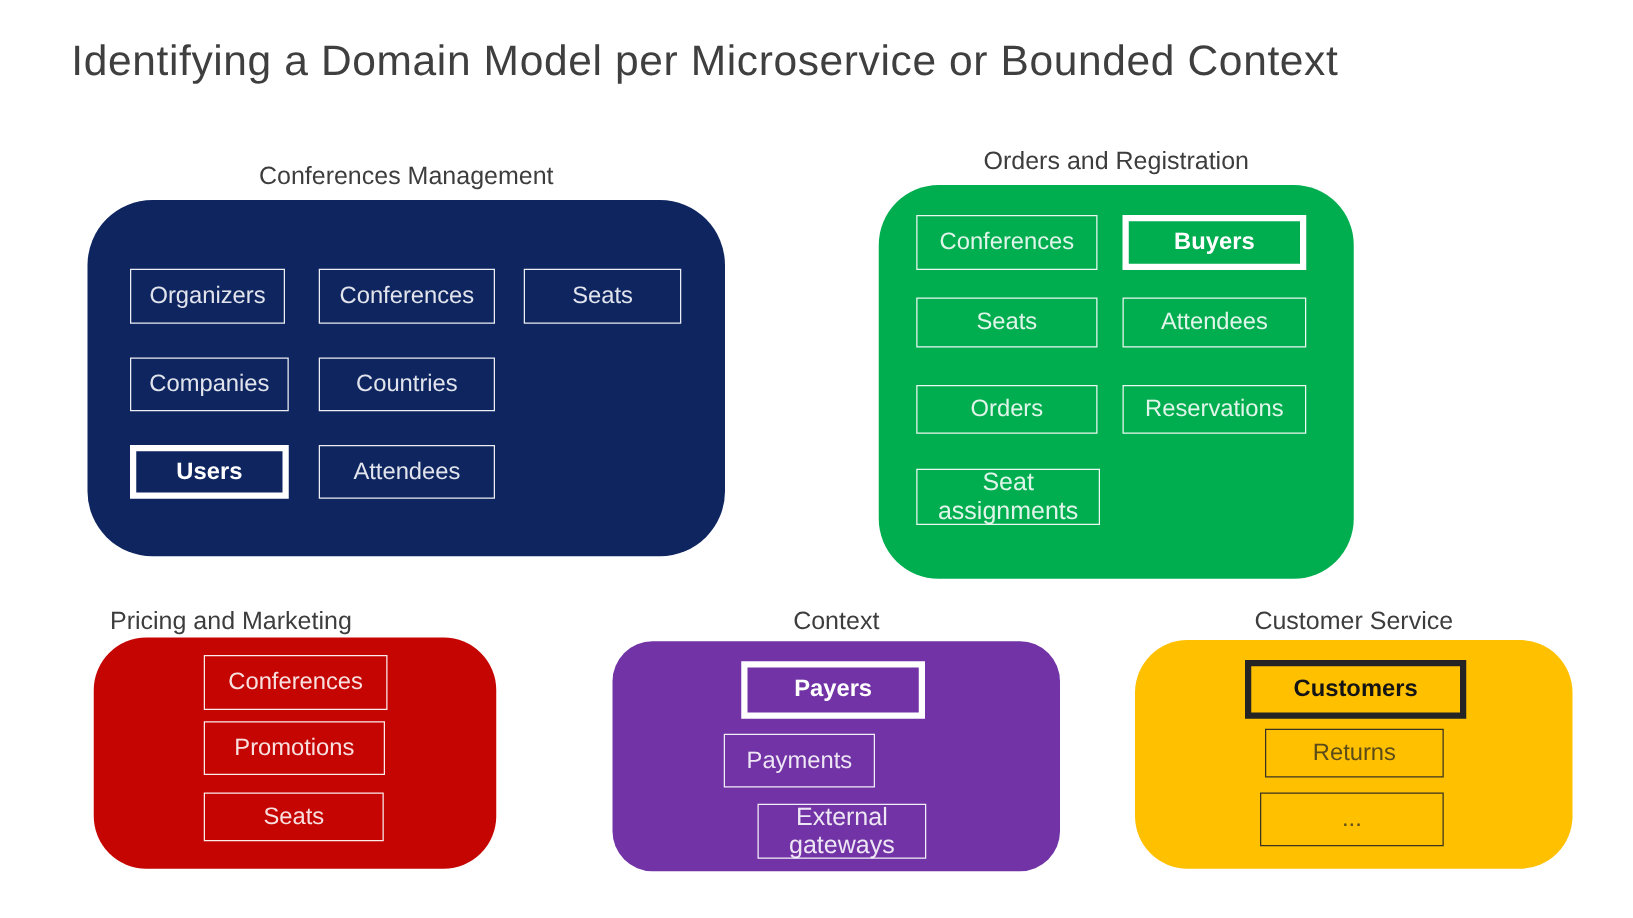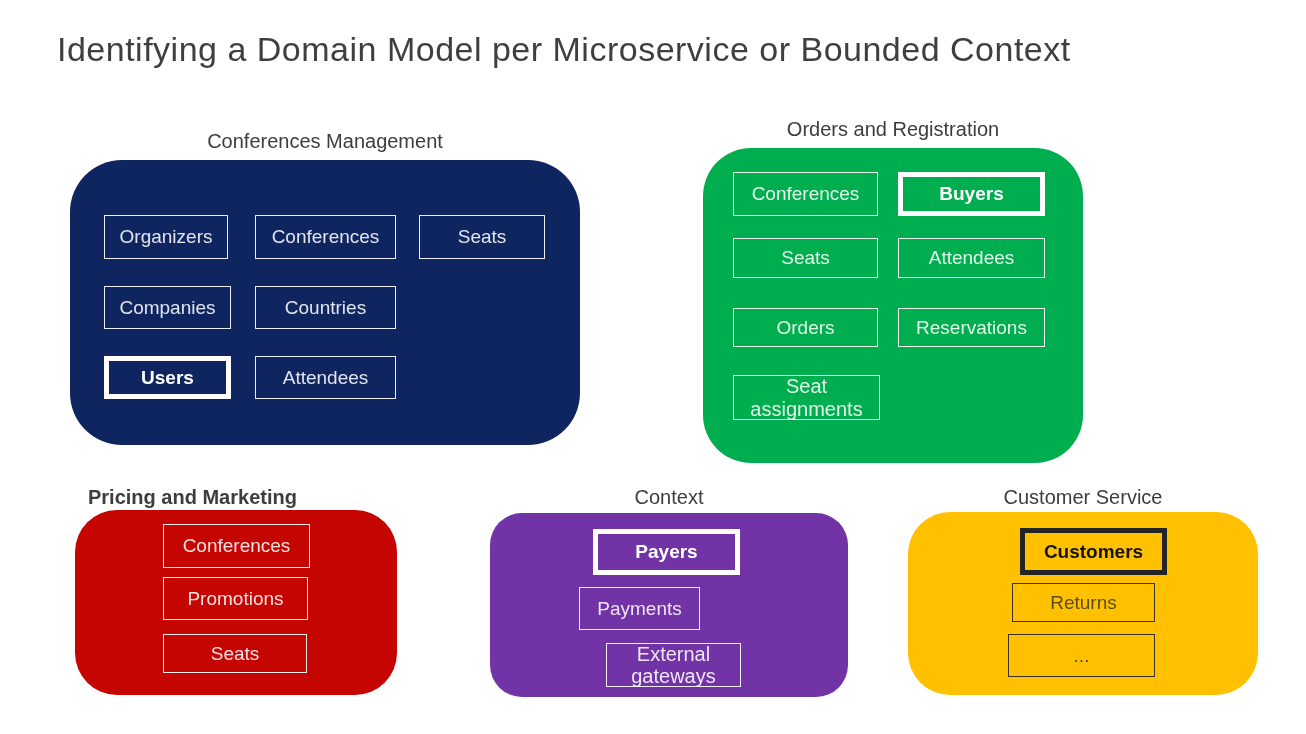--- a/index.html
+++ b/index.html
@@ -51,21 +51,21 @@
     border:5px solid #242424;
     color:#141414;
     font-weight:700;
   }
 
   
   #g0-label{left:70px;top:130px;width:510px;text-align:center;}
   #g0-box{left:70px;top:160px;width:510px;height:285px;border-radius:52px;}
   #g1-label{left:703px;top:118px;width:380px;}
   #g1-box{left:703px;top:148px;width:380px;height:315px;border-radius:48px;}
-  #g2-label{left:75px;top:486px;width:322px;text-align:left;padding-left:13px;box-sizing:border-box;font-weight:bold;}
+  #g2-label{left:75px;top:486px;width:322px;text-align:left;padding-left:13px;box-sizing:border-box;}
   #g2-box{left:75px;top:510px;width:322px;height:185px;border-radius:42px;}
   #g3-label{left:490px;top:486px;width:358px;}
   #g3-box{left:490px;top:513px;width:358px;height:184px;border-radius:32px;}
   #g4-label{left:908px;top:486px;width:350px;}
   #g4-box{left:908px;top:512px;width:350px;height:183px;border-radius:42px;}
 </style>
 </head>
 <body>
 
 <div class="canvas">
@@ -103,18 +103,18 @@
 
   <div class="group-label" id="g3-label">Context</div>
   <div class="group-box" id="g3-box" style="background: rgb(113, 51, 165);">
     <div class="item hl" style="left:103px;top:16px;width:147px;height:46px">Payers</div>
     <div class="item" style="left:89px;top:74px;width:121px;height:43px">Payments</div>
     <div class="item small" style="left:116px;top:130px;width:135px;height:44px">External gateways</div>
   </div>
 
   <div class="group-label" id="g4-label">Customer Service</div>
   <div class="group-box dark-items" id="g4-box" style="background: rgb(255, 192, 0);">
-    <div class="item hl" style="left:112px;top:16px;width:147px;height:47px">Customers</div>
+    <div class="item hl" style="left:88px;top:16px;width:177px;height:47px">Customers</div>
     <div class="item" style="left:104px;top:71px;width:143px;height:39px">Returns</div>
     <div class="item" style="left:100px;top:122px;width:147px;height:43px">...</div>
   </div>
 
 </div>
 
 </body></html>

